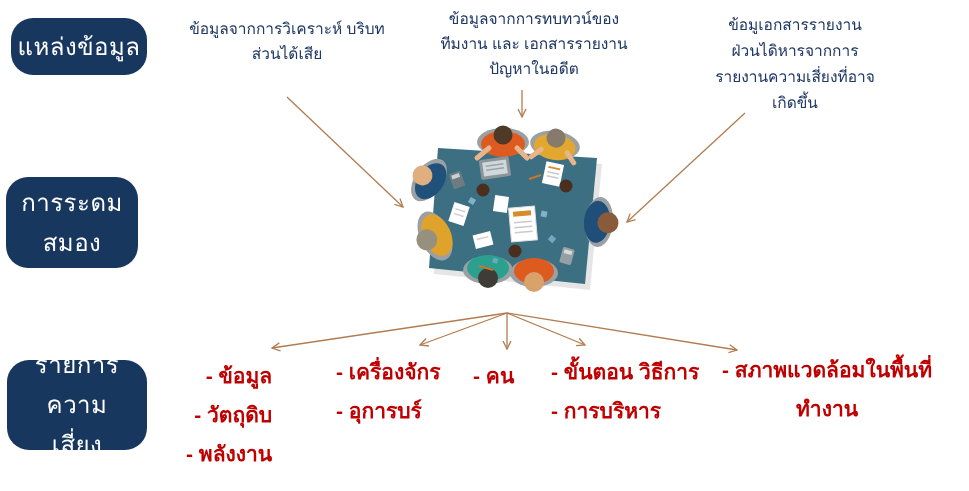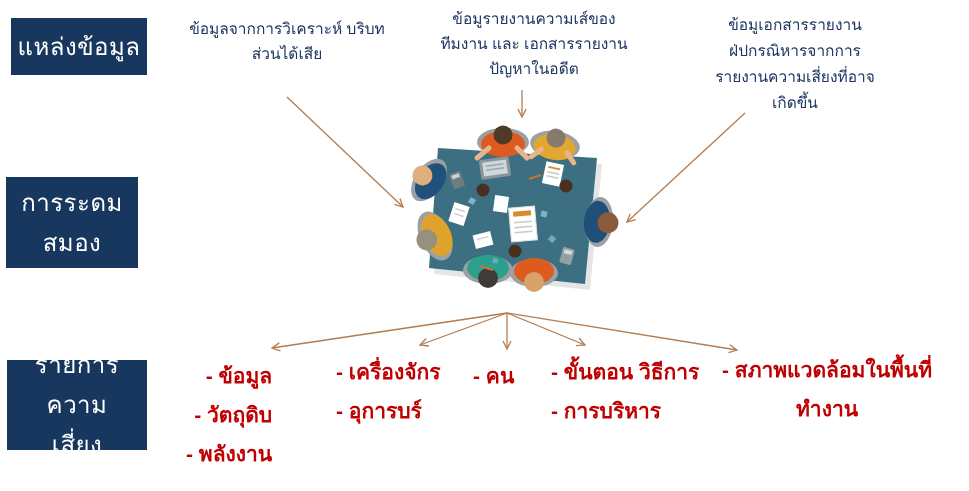--- a/index.html
+++ b/index.html
@@ -4,21 +4,21 @@
 <style>
   html,body{margin:0;padding:0;background:#fff;}
   .slide{
     position:relative;width:969px;height:491px;background:#ffffff;overflow:hidden;
     font-family:"Liberation Sans","DejaVu Sans",sans-serif;
   }
   
   .box{
     position:absolute;background:#17375E;color:#ffffff;
     display:flex;flex-direction:column;align-items:center;justify-content:center;
-    text-align:center;font-size:24px;font-weight:500;letter-spacing:.5px;
+    text-align:center;font-size:24px;font-weight:500;letter-spacing:.5px;border-radius:22px;
   }
   .box .box-line{line-height:40px;}
   .box1{left:11px;top:18px;width:136px;height:57px;}
   .box2{left:6px;top:177px;width:132px;height:91px;}
   .box3{left:7px;top:360px;width:140px;height:90px;}
   
   .note{
     position:absolute;color:#1F3864;text-align:center;
     font-size:15.5px;line-height:25px;font-weight:500;
   }
@@ -174,27 +174,27 @@
   <div class="box box3">
     <div class="box-line">รายการความ</div>
     <div class="box-line">เสี่ยง</div>
   </div>
 
   <div class="note note1">
     <div>ข้อมูลจากการวิเคราะห์  บริบท</div>
     <div>ส่วนได้เสีย</div>
   </div>
   <div class="note note2">
-    <div>ข้อมูรายงานความเส์ของ</div>
+    <div>ข้อมูลจากการทบทวน์ของ</div>
     <div>ทีมงาน และ เอกสารรายงาน</div>
     <div>ปัญหาในอดีต</div>
   </div>
   <div class="note note3">
     <div>ข้อมูเอกสารรายงาน</div>
-    <div>ฝ่ปกรณิหารจากการ</div>
+    <div>ฝ่วนไดิหารจากการ</div>
     <div>รายงานความเสี่ยงที่อาจ</div>
     <div>เกิดขึ้น</div>
   </div>
 
   <div class="risk-col risk-col1">
     <div class="risk-item">- ข้อมูล</div>
     <div class="risk-item">- วัตถุดิบ</div>
     <div class="risk-item">- พลังงาน</div>
   </div>
   <div class="risk-col risk-col2">

